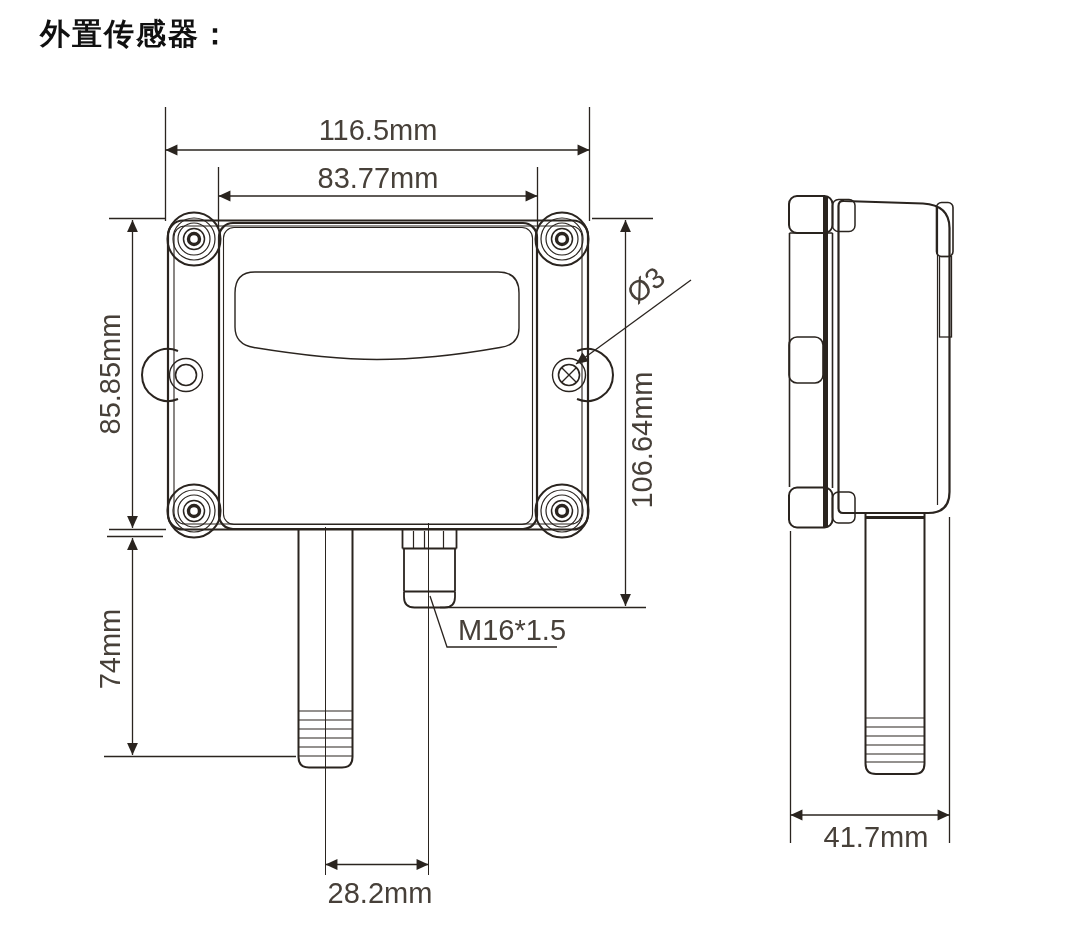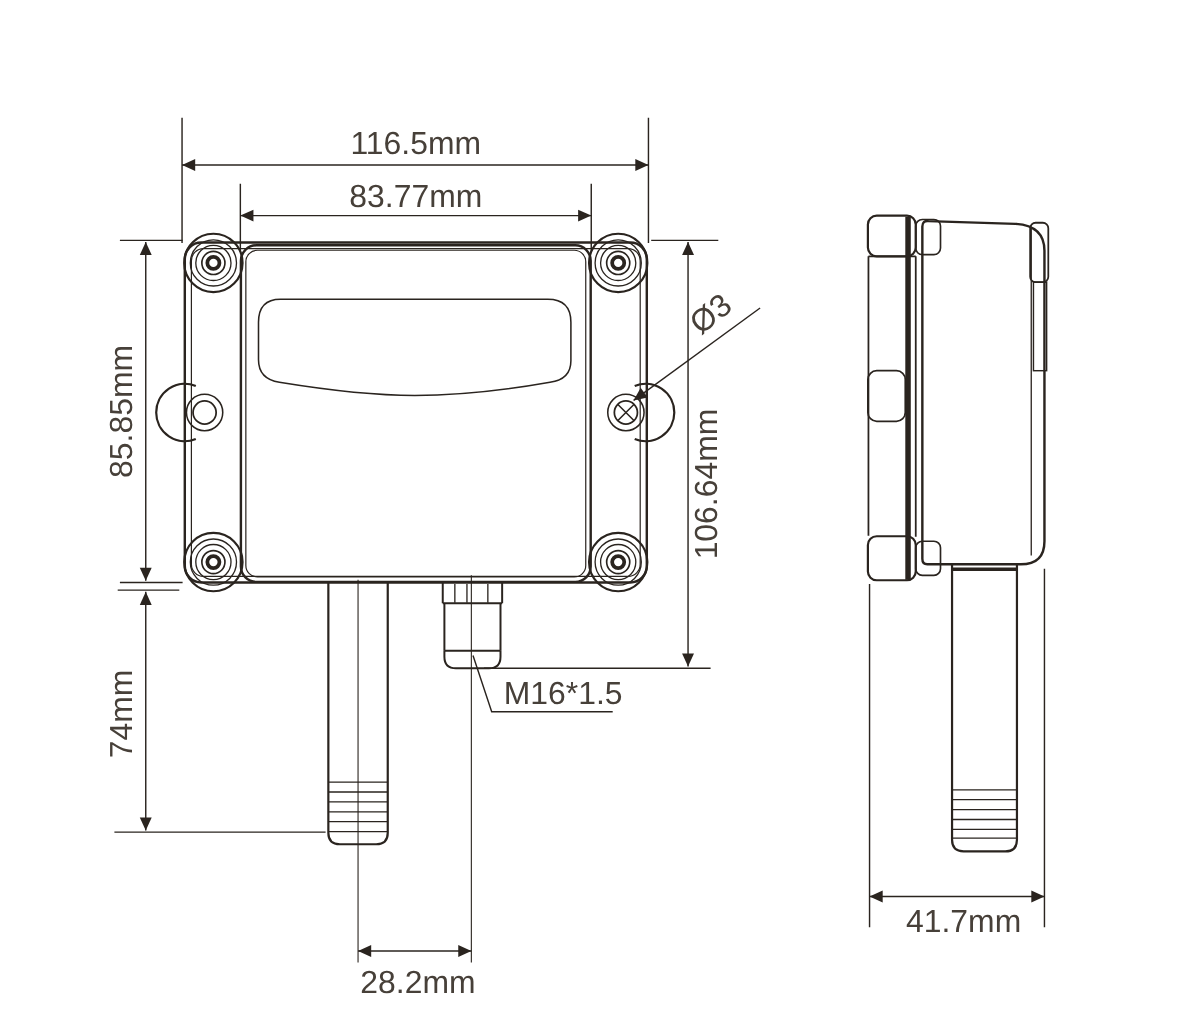--- a/index.html
+++ b/index.html
@@ -24,20 +24,21 @@
   }
   .outl{stroke:#2a241f;fill:none;}
   .dim{stroke:#2a241f;fill:none;stroke-width:1.3;}
   .cl{stroke:#2a241f;fill:none;stroke-width:1;}
 </style>
 </head>
 <body>
 
 <div class="stage">
 
+  <div class="title">外置传感器：</div>
 
   <svg width="1080" height="928" viewBox="0 0 1080 928">
     <defs>
       <marker id="arr" viewBox="0 0 12 12" refX="11.5" refY="6" markerWidth="14" markerHeight="10" orient="auto-start-reverse">
         <path d="M0.5 1 L11.5 6 L0.5 11 Z" fill="#2a241f"></path>
       </marker>
     </defs>
 
     <g>
 

